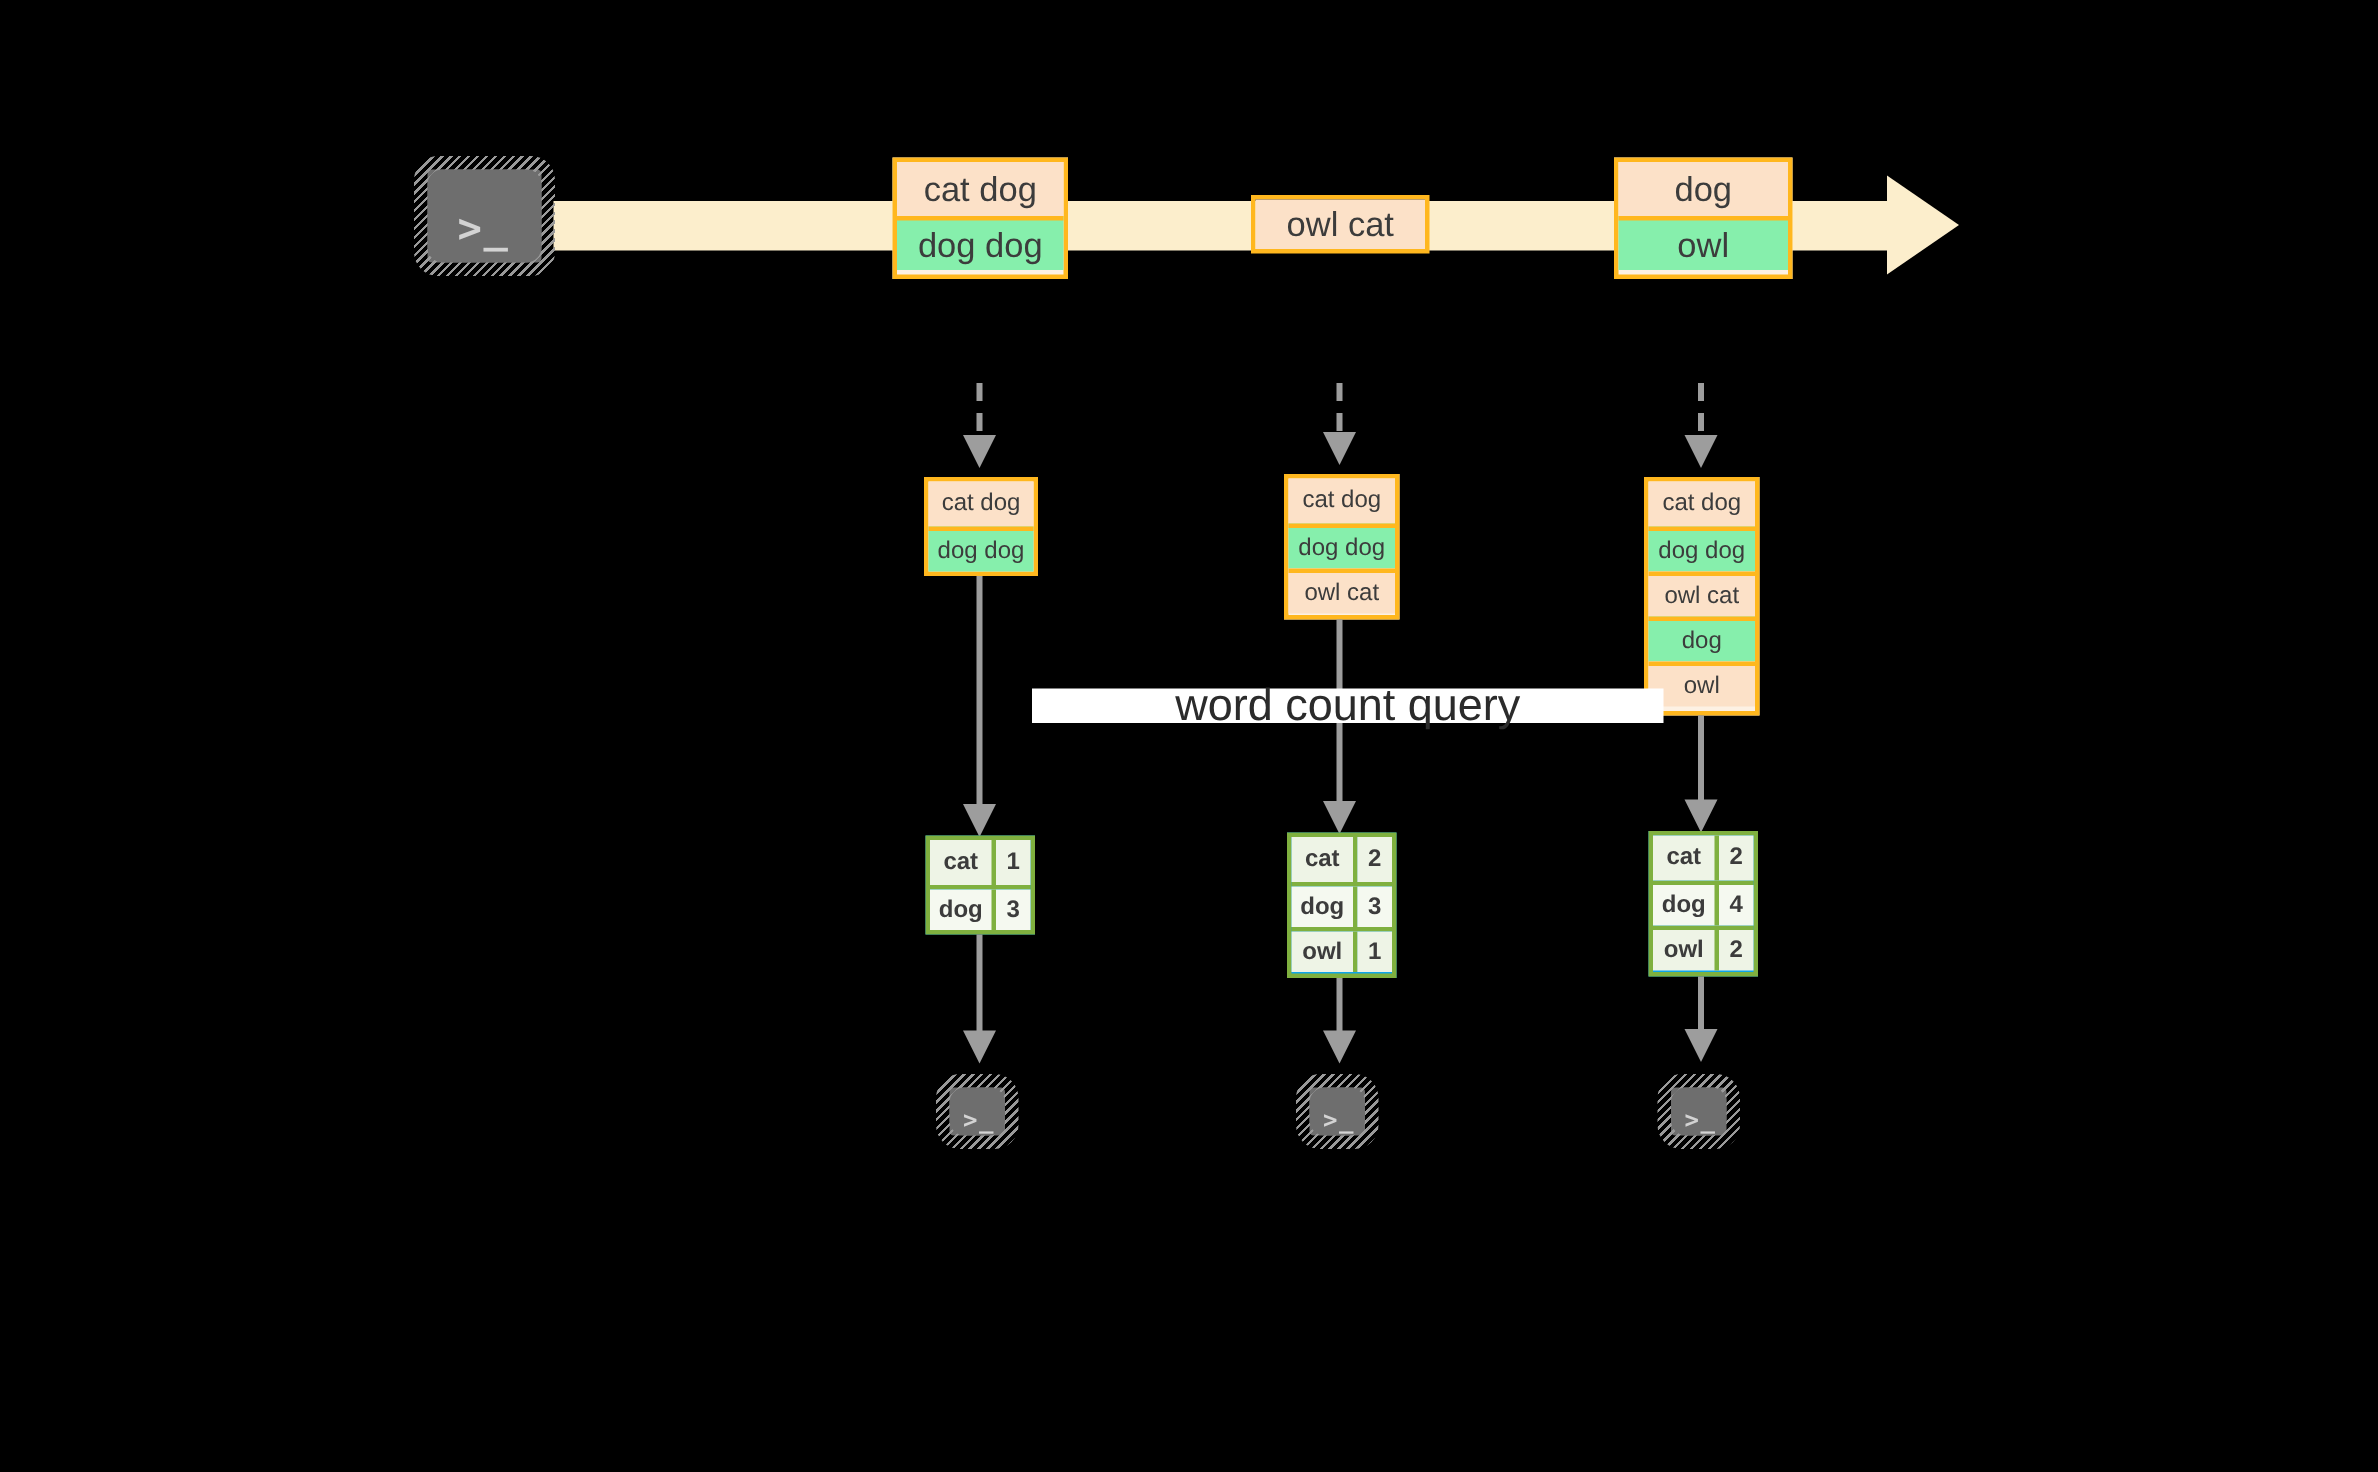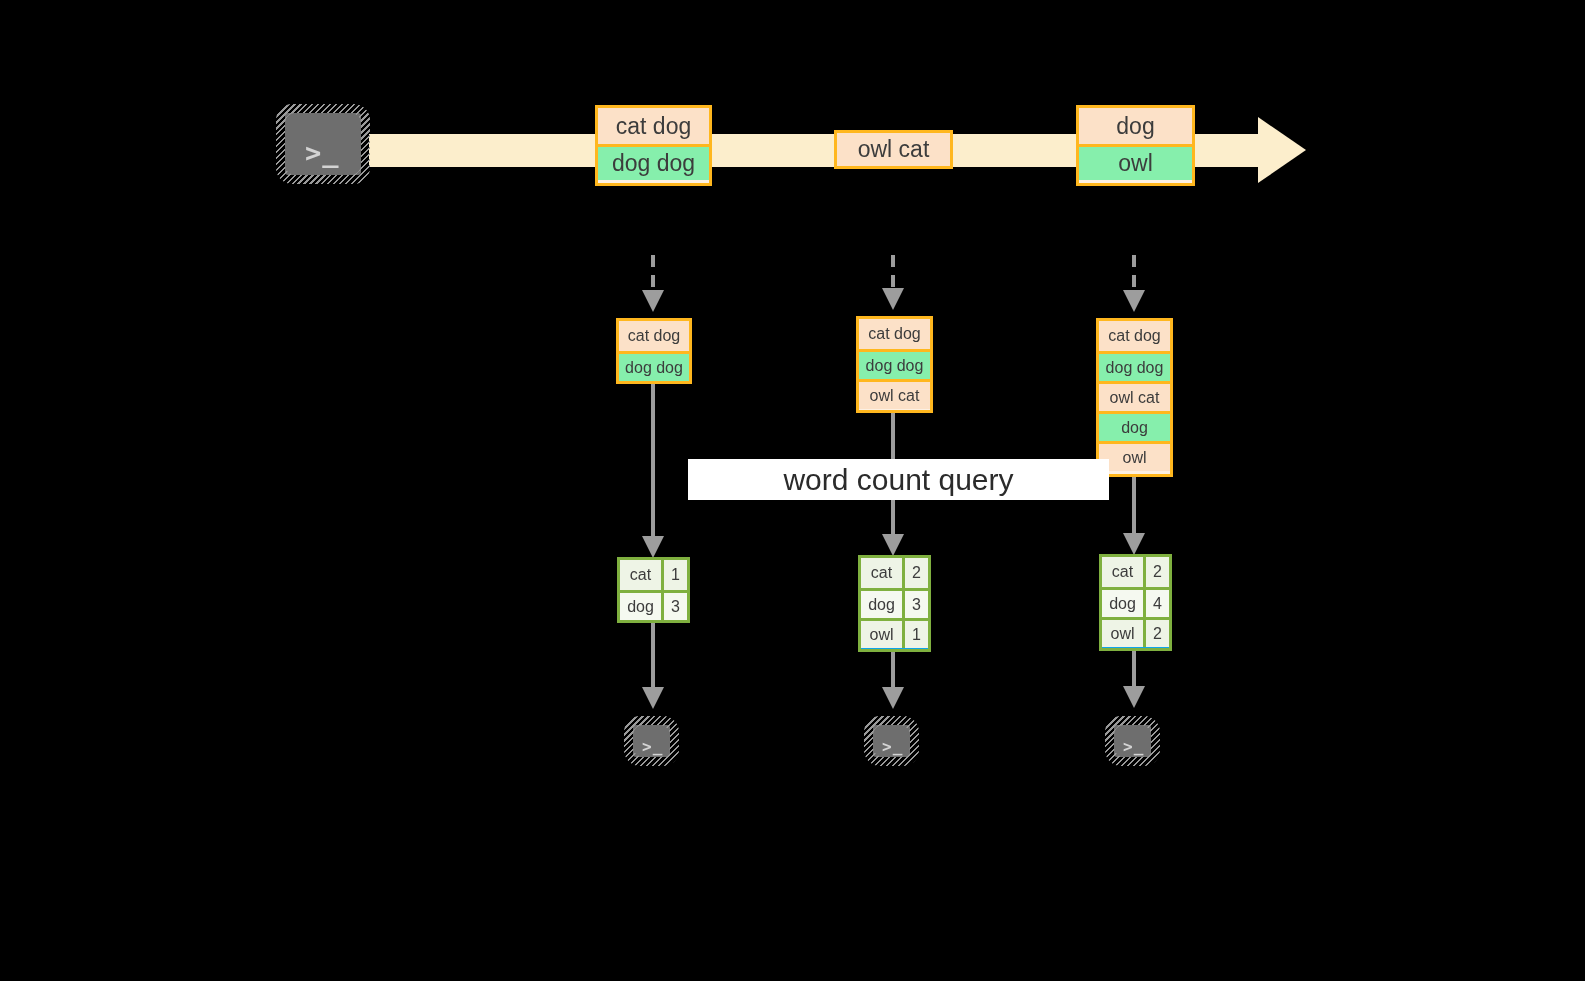--- a/index.html
+++ b/index.html
@@ -83,20 +83,21 @@
   }
   .msgrow.alt { background: #fce1c8; }
   .msgrow + .msgrow { border-top: 3px solid #ffb71e; }
 
   
   .restable {
     position: absolute;
     box-sizing: border-box;
     border: 3px solid #7fb03f;
     background: #0ea5e9;
+    font-weight: bold;
   }
   .resrow {
     display: flex;
     box-sizing: border-box;
   }
   .resrow + .resrow { border-top: 3px solid #7fb03f; }
   .rescell {
     box-sizing: border-box;
     display: flex;
     align-items: center;
@@ -199,21 +200,21 @@
 
   <div class="vline" style="left:651px; top:384px; height:156px;"></div>
   <div class="vhead" style="left:642px; top:536px;"></div>
 
   <div class="vline" style="left:891px; top:413px; height:125px;"></div>
   <div class="vhead" style="left:882px; top:534px;"></div>
 
   <div class="vline" style="left:1132px; top:477px; height:60px;"></div>
   <div class="vhead" style="left:1123px; top:533px;"></div>
 
-  <div class="label-band" style="left:688px; top:459px; width:421px; height:41px; font-size:30px;">word count query</div>
+  <div class="label-band" style="left:688px; top:459px; width:421px; height:23px; font-size:30px;">word count query</div>
 
   <div class="restable" style="left:617px; top:557px; width:73px; height:66px;">
     <div class="resrow" style="height:30px;">
       <div class="rescell word" style="width:44px; font-size:16px;">cat</div>
       <div class="rescell count" style="width:23px; font-size:16px;">1</div>
     </div>
     <div class="resrow alt" style="height:30px;">
       <div class="rescell word" style="width:44px; font-size:16px;">dog</div>
       <div class="rescell count" style="width:23px; font-size:16px;">3</div>
     </div>

